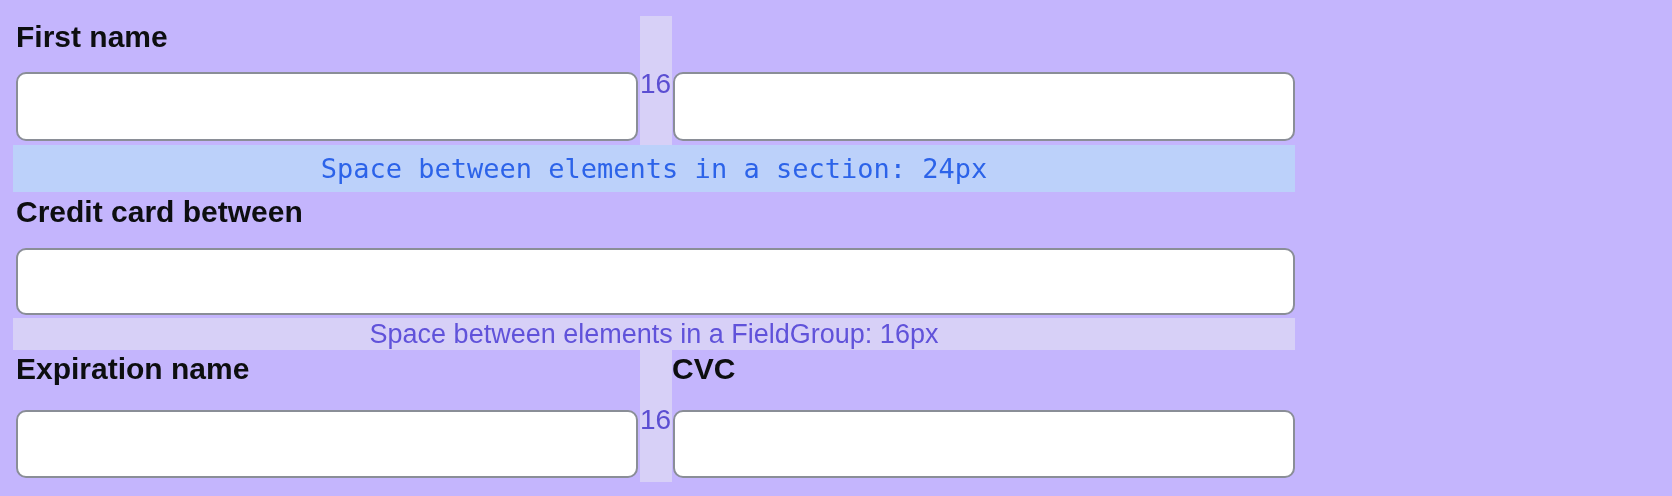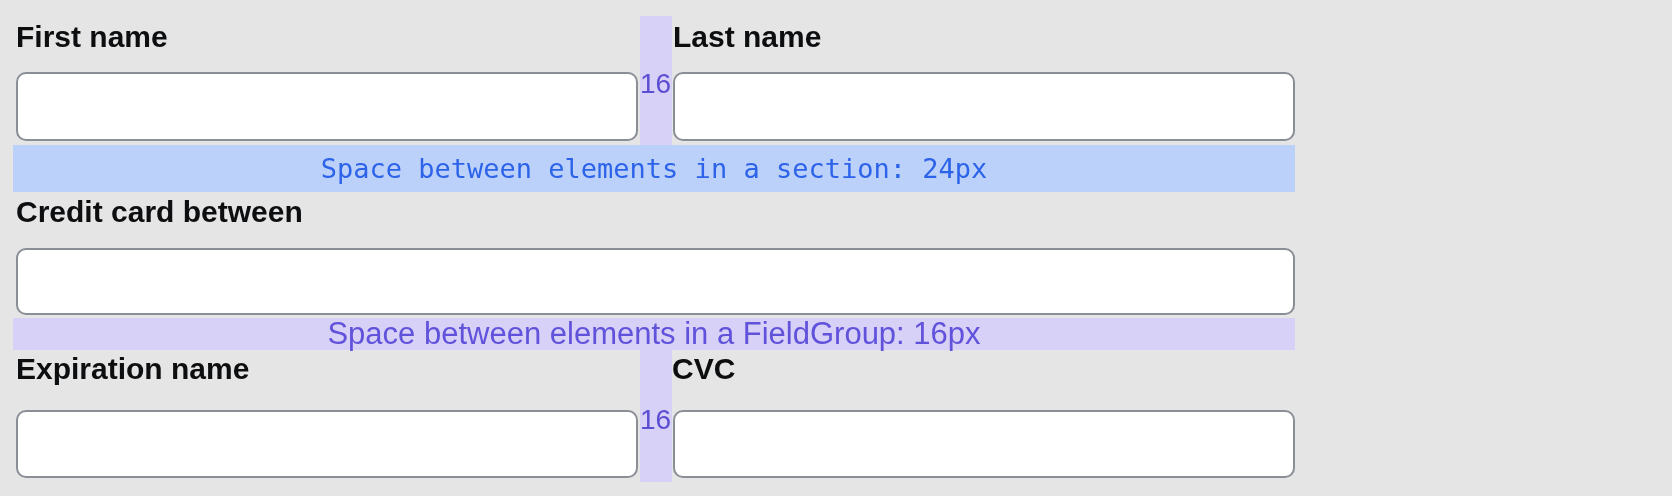--- a/index.html
+++ b/index.html
@@ -1,20 +1,20 @@
 <!DOCTYPE html>
 <html><head>
 <meta charset="utf-8">
 <style>
   html, body { margin: 0; padding: 0; background: #ffffff; }
   .stage {
     position: relative;
     width: 1672px;
     height: 496px;
-    background: #e5e5e5;
+    background: #c4b5fd;
     font-family: "Liberation Sans", sans-serif;
     overflow: hidden;
   }
   .field-label {
     position: absolute;
     font-size: 30px;
     line-height: 33px;
     font-weight: 700;
     color: #0d0e10;
     letter-spacing: 0px;
@@ -66,32 +66,31 @@
     font-size: 27px;
     color: #2c63e9;
   }
   .gap-hbar.fieldgroup {
     top: 318px;
     height: 32px;
     background: #d7d0f7;
   }
   .gap-hbar.fieldgroup .gap-text {
     font-family: "Liberation Sans", sans-serif;
-    font-size: 31px;
+    font-size: 27px;
     color: #6052da;
   }
   .gap-text { white-space: nowrap; }
 </style>
 </head>
 <body>
 
 <div class="stage">
 
   <div class="field-label" style="left:16px; top:20px;">First name</div>
-  <div class="field-label" style="left:673px; top:20px;">Last name</div>
 
   <input class="text-input" style="left: 16px; top: 72px; width: 622px; height: 69px;" type="text" aria-label="First name">
   <input class="text-input" style="left: 673px; top: 72px; width: 622px; height: 69px;" type="text" aria-label="Last name">
 
   <div class="gap-vbar" style="top:16px; height:129px;"></div>
   <div class="gap-vbar-label" style="top:69px;">16</div>
 
   <div class="gap-hbar section">
     <span class="gap-text">Space between elements in a section: 24px</span>
   </div>

